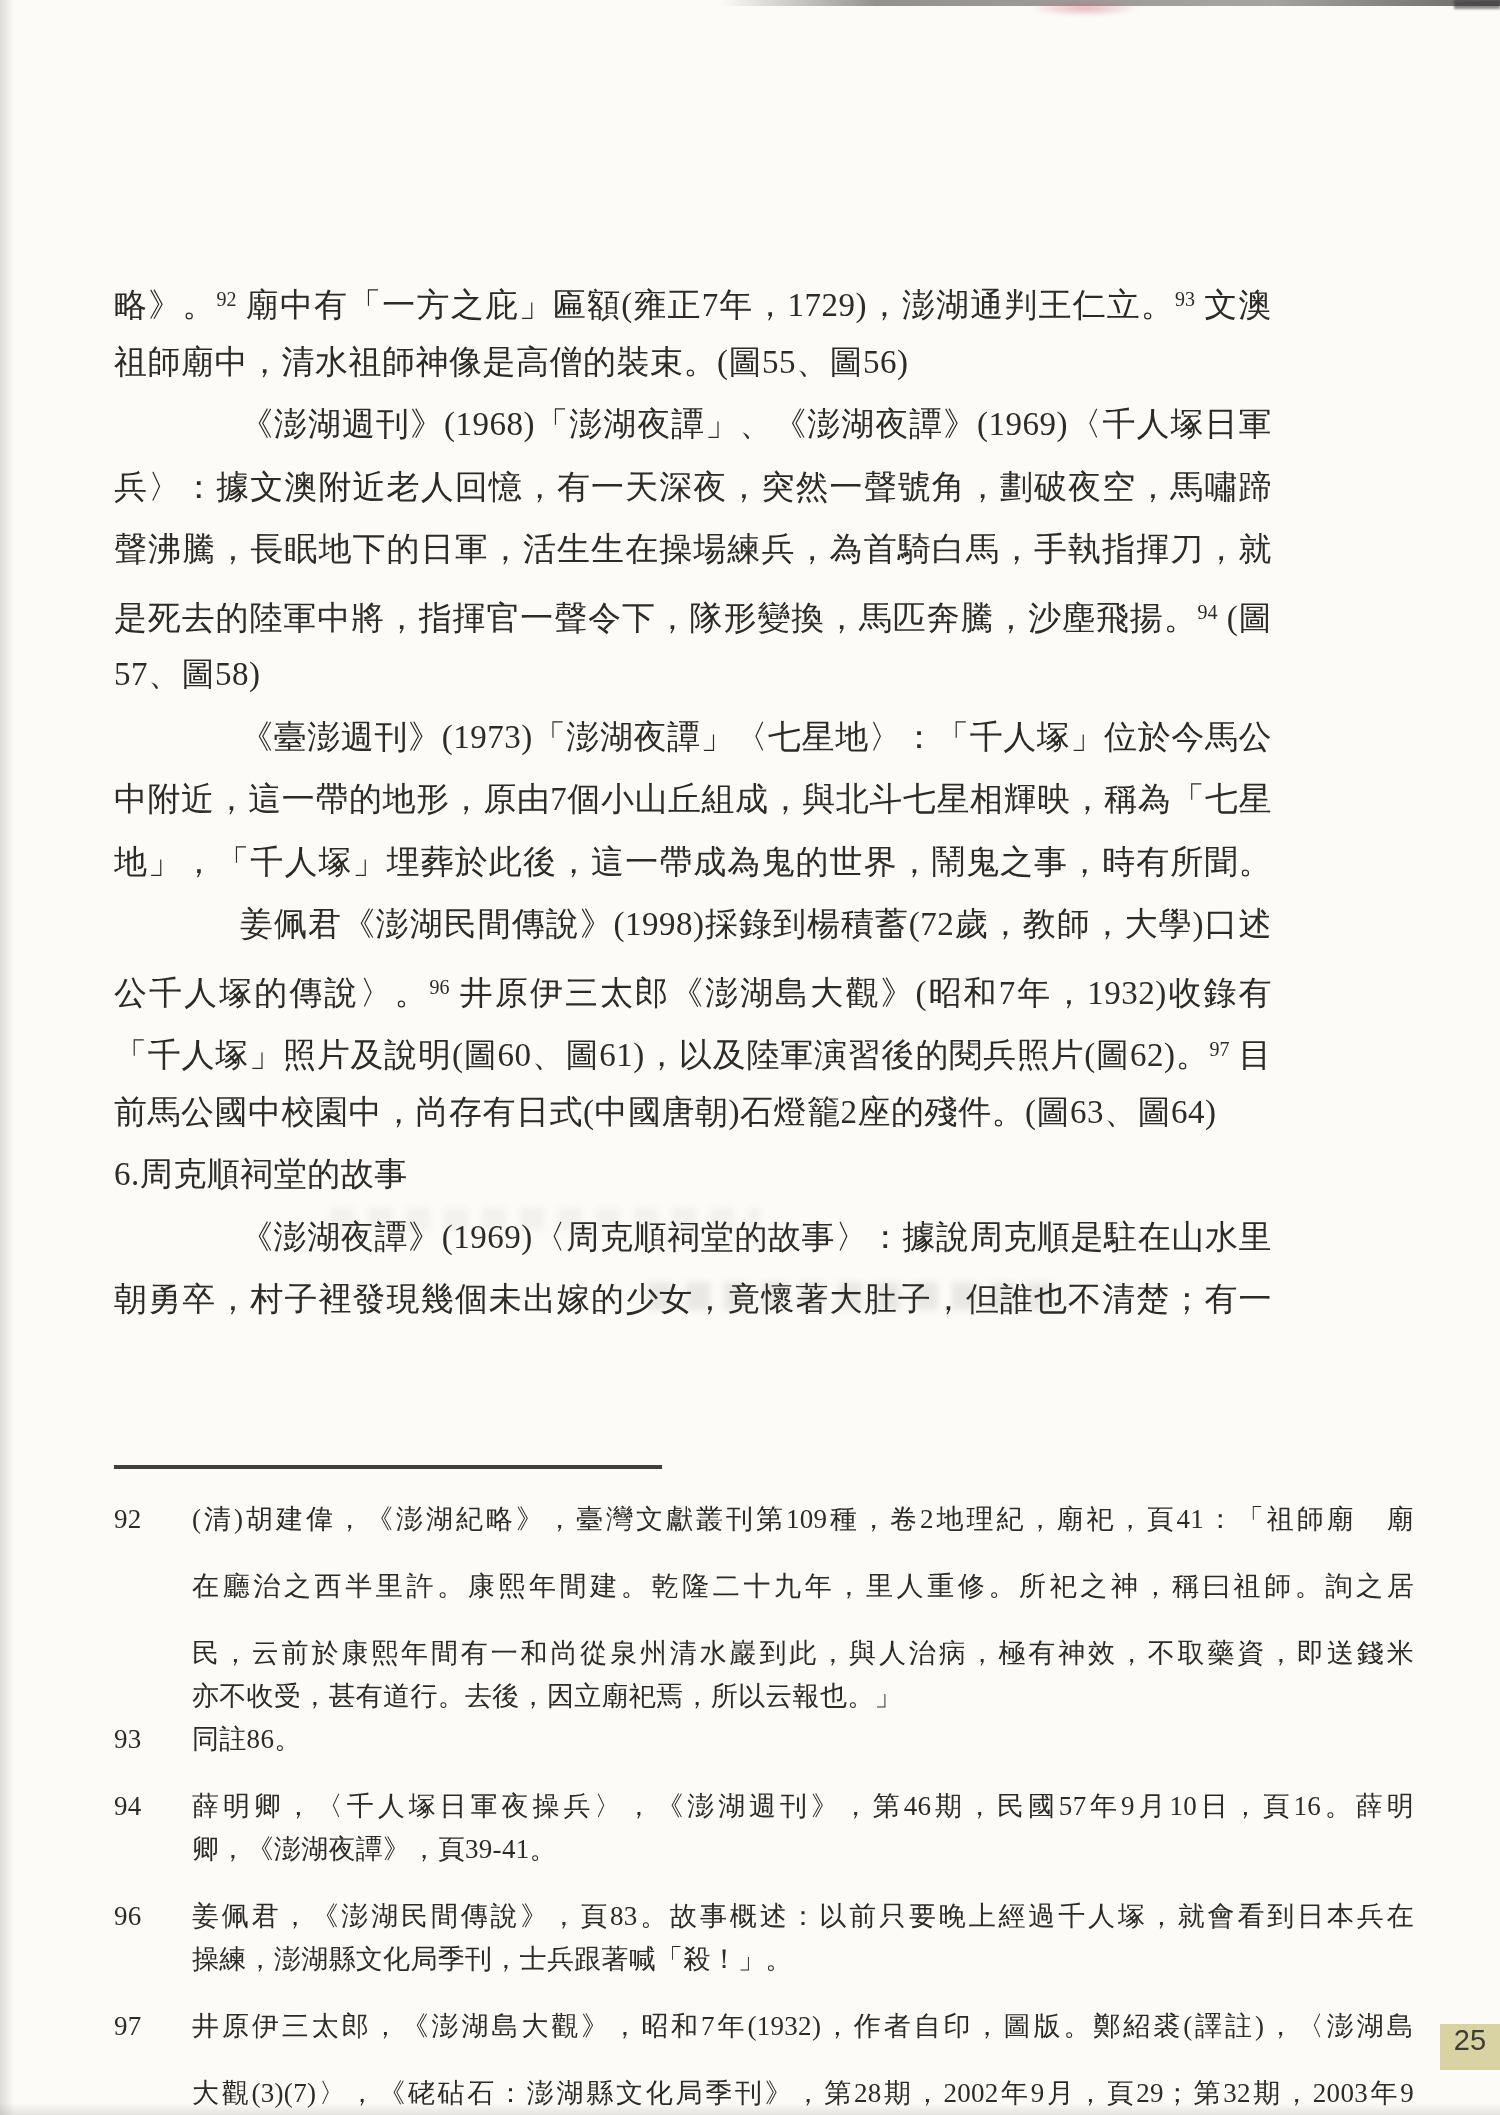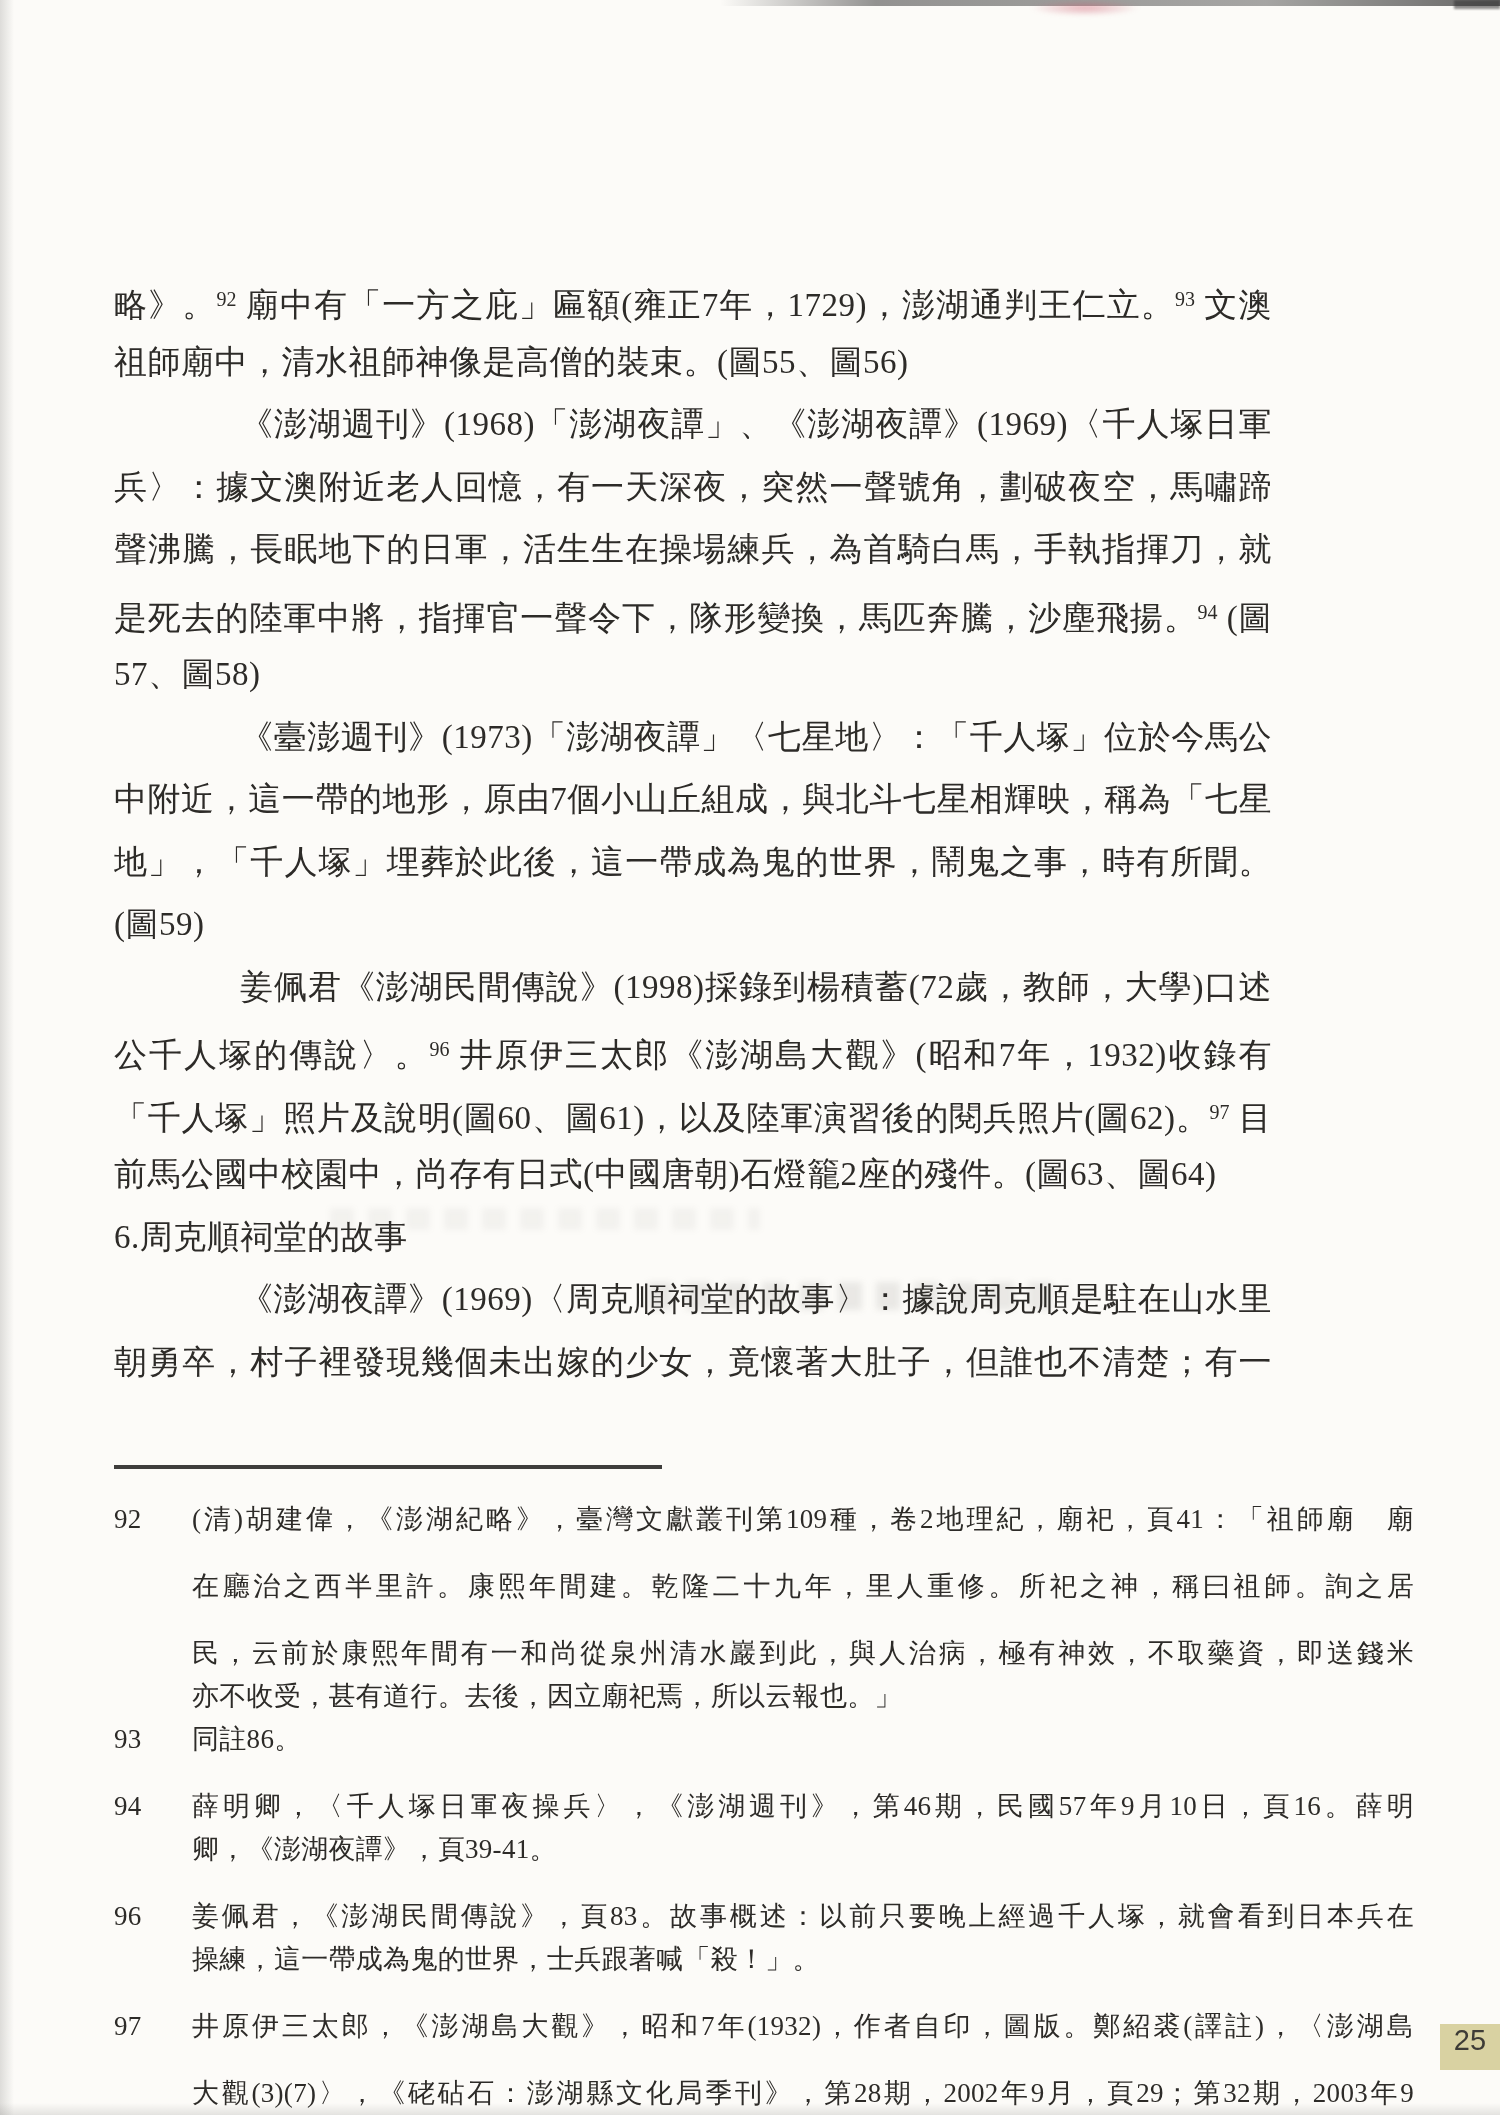--- a/index.html
+++ b/index.html
@@ -61,21 +61,20 @@
       <div class="bline just"><span>略》。</span><span class="sup">92</span><span> 廟中有「一方之庇」匾額(雍正7年，1729)，澎湖通判王仁立。</span><span class="sup">93</span><span> 文澳</span></div>
       <div class="bline"><span>祖師廟中，清水祖師神像是高僧的裝束。(圖55、圖56)</span></div>
       <div class="bline just ind"><span>《澎湖週刊》(1968)「澎湖夜譚」、《澎湖夜譚》(1969)〈千人塚日軍夜操</span></div>
       <div class="bline just"><span>兵〉：據文澳附近老人回憶，有一天深夜，突然一聲號角，劃破夜空，馬嘯蹄</span></div>
       <div class="bline just"><span>聲沸騰，長眠地下的日軍，活生生在操場練兵，為首騎白馬，手執指揮刀，就</span></div>
       <div class="bline just"><span>是死去的陸軍中將，指揮官一聲令下，隊形變換，馬匹奔騰，沙塵飛揚。</span><span class="sup">94</span><span> (圖</span></div>
       <div class="bline"><span>57、圖58)</span></div>
       <div class="bline just ind"><span>《臺澎週刊》(1973)「澎湖夜譚」〈七星地〉：「千人塚」位於今馬公國</span></div>
       <div class="bline just"><span>中附近，這一帶的地形，原由7個小山丘組成，與北斗七星相輝映，稱為「七星</span></div>
       <div class="bline just"><span>地」，「千人塚」埋葬於此後，這一帶成為鬼的世界，鬧鬼之事，時有所聞。</span></div>
-      <div class="bline"><span>(圖59)</span></div>
       <div class="bline just ind"><span>姜佩君《澎湖民間傳說》(1998)採錄到楊積蓄(72歲，教師，大學)口述〈馬</span></div>
       <div class="bline just"><span>公千人塚的傳說〉。</span><span class="sup">96</span><span> 井原伊三太郎《澎湖島大觀》(昭和7年，1932)收錄有</span></div>
       <div class="bline just"><span>「千人塚」照片及說明(圖60、圖61)，以及陸軍演習後的閱兵照片(圖62)。</span><span class="sup">97</span><span> 目</span></div>
       <div class="bline"><span>前馬公國中校園中，尚存有日式(中國唐朝)石燈籠2座的殘件。(圖63、圖64)</span></div>
       <div class="bline"><span>6.周克順祠堂的故事</span></div>
       <div class="bline just ind"><span>《澎湖夜譚》(1969)〈周克順祠堂的故事〉：據說周克順是駐在山水里的清</span></div>
       <div class="bline just"><span>朝勇卒，村子裡發現幾個未出嫁的少女，竟懷著大肚子，但誰也不清楚；有一</span></div>
     </div>
 
   <div class="fn-rule"></div>
@@ -92,21 +91,21 @@
         <div class="fnline">同註86。</div>
       </div>
       <div class="fn">
         <span class="fn-num">94</span>
         <div class="fnline just">薛明卿，〈千人塚日軍夜操兵〉，《澎湖週刊》，第46期，民國57年9月10日，頁16。薛明</div>
         <div class="fnline">卿，《澎湖夜譚》，頁39-41。</div>
       </div>
       <div class="fn">
         <span class="fn-num">96</span>
         <div class="fnline just">姜佩君，《澎湖民間傳說》，頁83。故事概述：以前只要晚上經過千人塚，就會看到日本兵在</div>
-        <div class="fnline">操練，這一帶成為鬼的世界，士兵跟著喊「殺！」。</div>
+        <div class="fnline">操練，澎湖縣文化局季刊，士兵跟著喊「殺！」。</div>
       </div>
       <div class="fn">
         <span class="fn-num">97</span>
         <div class="fnline just">井原伊三太郎，《澎湖島大觀》，昭和7年(1932)，作者自印，圖版。鄭紹裘(譯註)，〈澎湖島</div>
         <div class="fnline just">大觀(3)(7)〉，《硓砧石：澎湖縣文化局季刊》，第28期，2002年9月，頁29；第32期，2003年9</div>
         <div class="fnline">月，頁30。</div>
       </div>
     </div>
 
   <div class="page-badge">

